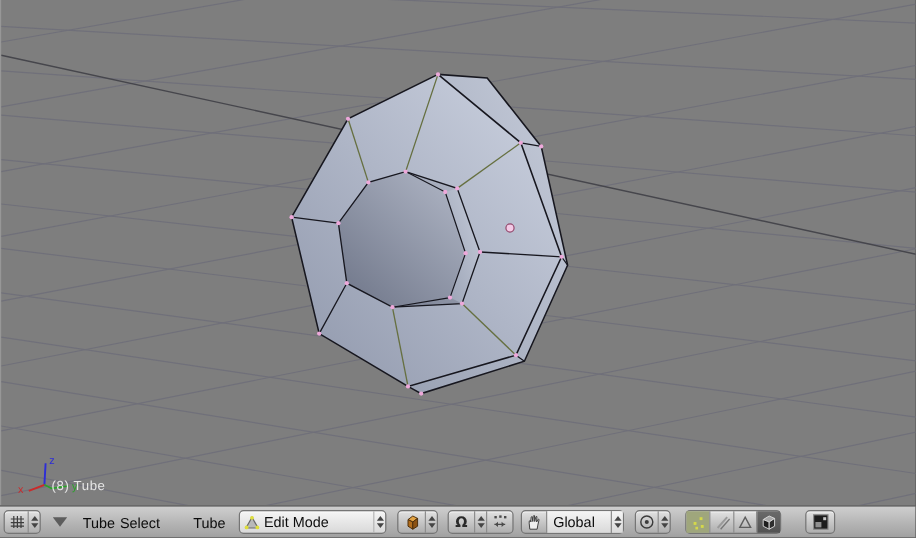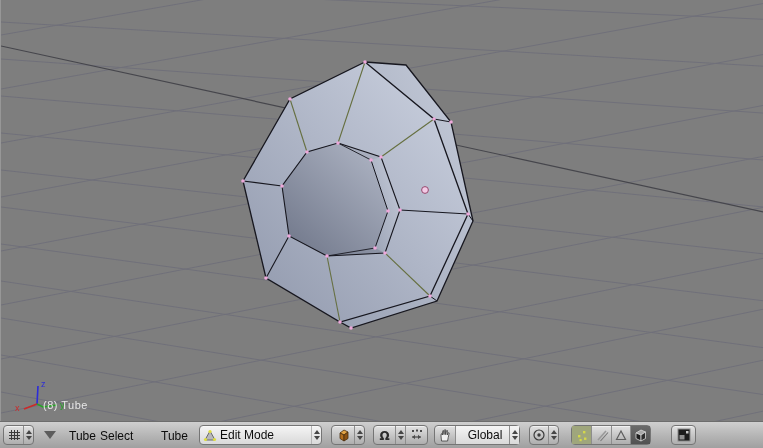--- a/index.html
+++ b/index.html
@@ -217,21 +217,21 @@
         </svg>
       </div>
     </div>
 
     <div class="btn" style="left:434px;width:86px">
       <div class="seg icon" style="width:20px">
         <svg width="14" height="15">
           <path d="M3.5,13 L3,8 Q2.6,5.6 4,5.6 L4.4,7 L4.6,3.4 Q4.6,2.4 5.5,2.6 L6,6.6 L6.4,2.4 Q6.5,1.4 7.4,1.7 L7.6,6.6 L8.4,3 Q8.6,2.1 9.4,2.5 L9.2,7 L10.2,5 Q10.9,4 11.2,5.2 L10.2,9.6 L9.6,13 Z" fill="#efefef" stroke="#3a3a3a" stroke-width="0.8"></path>
         </svg>
       </div>
-      <div class="seg field" style="flex:1;justify-content:center;padding-left:5px">
+      <div class="seg field" style="flex:1;justify-content:flex-start;padding-left:5px">
         <div class="dd-label">Global</div>
       </div>
       <div class="seg stepper field">
         <div class="tri-up"></div>
         <div class="tri-dn"></div>
       </div>
     </div>
 
     <div class="btn" style="left:529px;width:30px">
       <div class="seg icon" style="width:18px">

